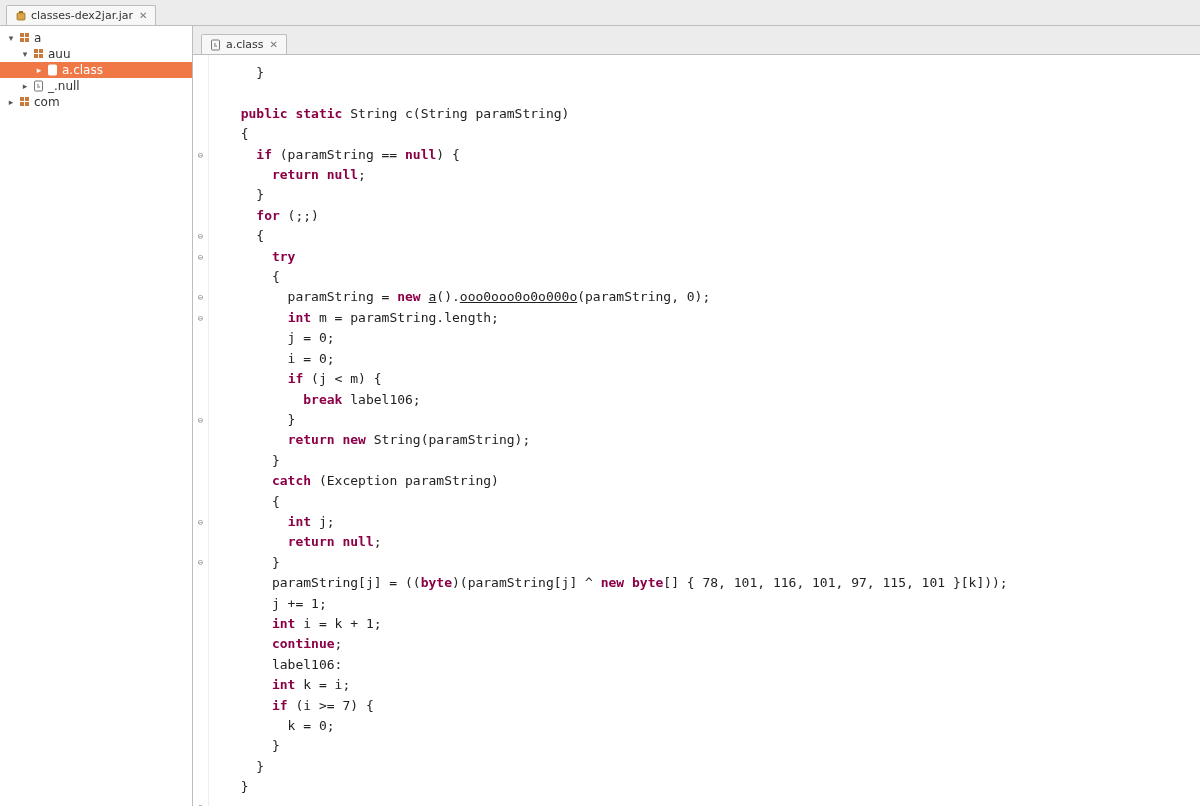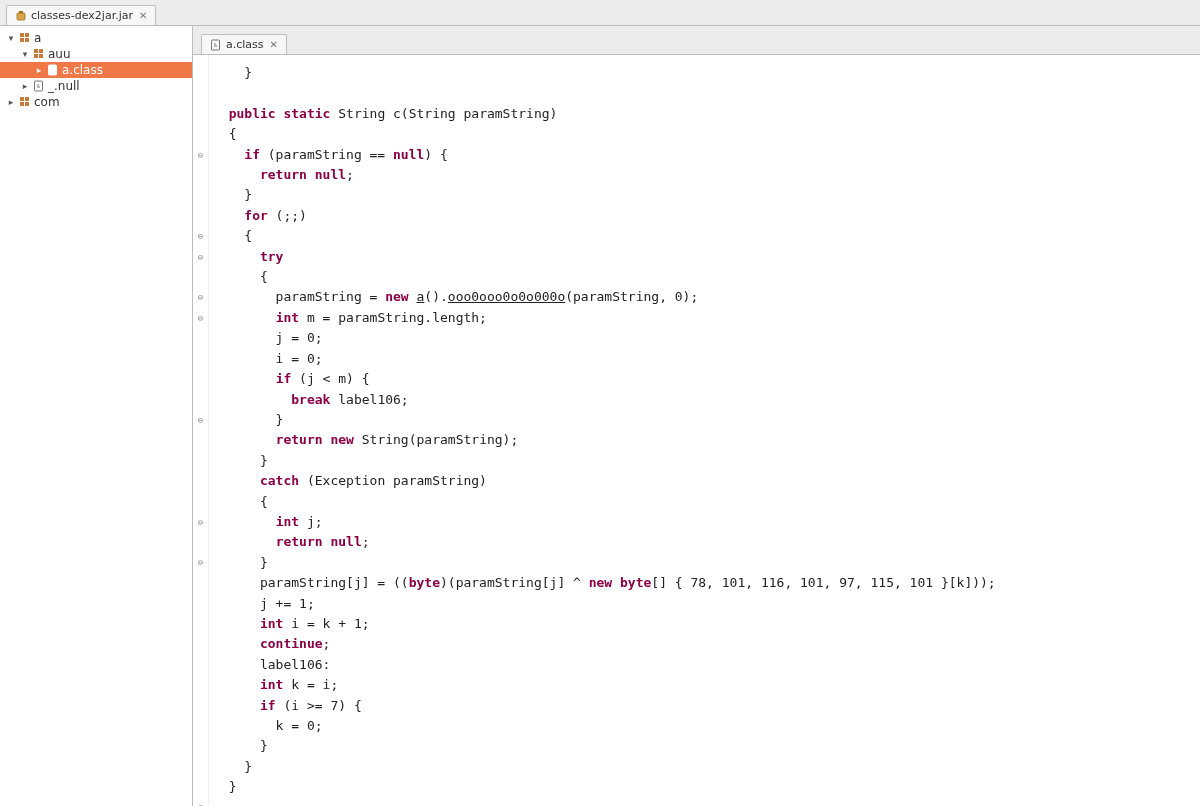--- a/index.html
+++ b/index.html
@@ -97,20 +97,21 @@
     gap: 4px;
     font-size: 11px;
     border-radius: 2px 2px 0 0;
   }
   .code-pane {
     flex: 1;
     background: #fff;
     border-top: 1px solid #bdbdbd;
     display: flex;
     overflow: hidden;
+    gap: 12px;
   }
   .fold-gutter {
     width: 16px;
     background: #fff;
     border-right: 1px solid #eee;
     padding-top: 8px;
     font-family: "DejaVu Sans Mono", "Liberation Mono", monospace;
     font-size: 13px;
     line-height: 20.4px;
   }

